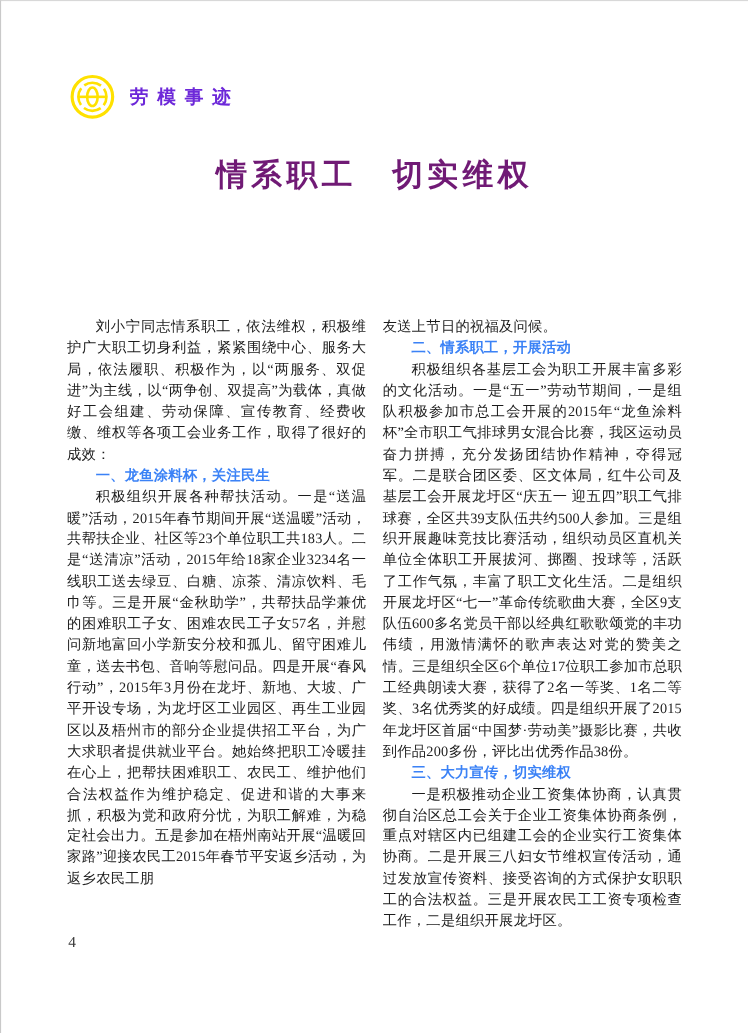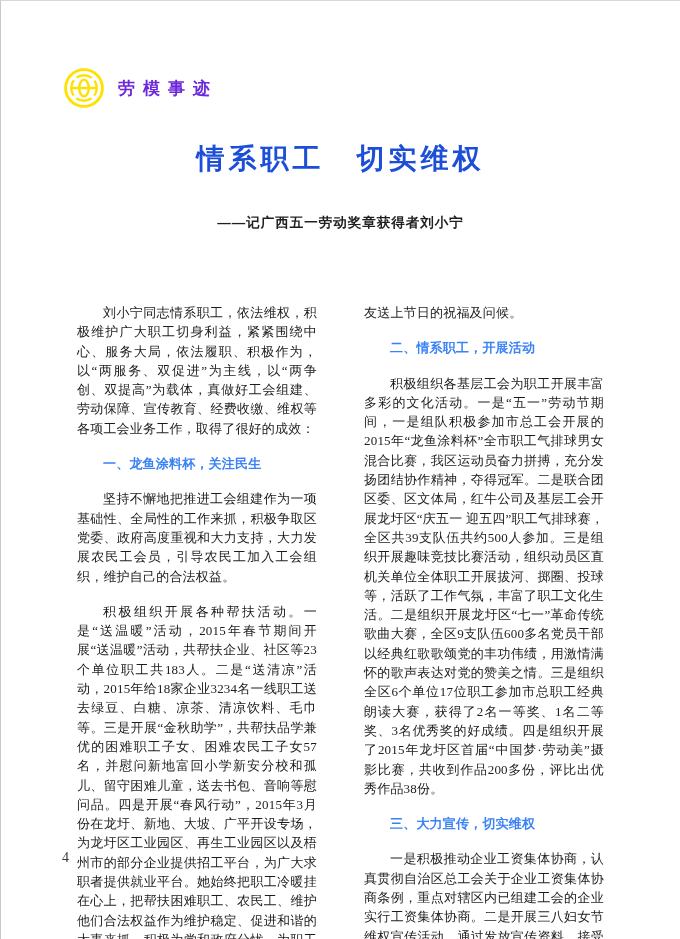--- a/index.html
+++ b/index.html
@@ -35,21 +35,21 @@
   .title {
     position: absolute;
     top: 139px;
     left: 0;
     width: 100%;
     text-align: center;
     font-family: "Liberation Sans", "DejaVu Sans", sans-serif;
     font-weight: bold;
     font-size: 28px;
     letter-spacing: 4px;
-    color: #1d4ed8;
+    color: #701a75;
   }
   .subtitle {
     position: absolute;
     top: 213px;
     left: 0;
     width: 100%;
     text-align: center;
     font-family: "Liberation Sans", "DejaVu Sans", sans-serif;
     font-weight: bold;
     font-size: 13.5px;
@@ -66,21 +66,21 @@
   }
   .column {
     width: 272px;
     text-align: justify;
     text-justify: inter-character;
     font-size: 13px;
     line-height: 19.3px;
     letter-spacing: 0.2px;
     color: #1c1c1c;
   }
-  .para { margin: 16px; text-indent: 2em; }
+  .para { margin: 0; text-indent: 2em; }
   .para-cont { text-indent: 0; }
   .para-heading {
     font-family: "Liberation Sans", "DejaVu Sans", sans-serif;
     font-weight: bold;
     color: #3b82f6;
   }
   .page-number {
     position: absolute;
     left: 61px;
     top: 849px;
@@ -99,33 +99,31 @@
       <circle cx="22" cy="22" r="19.3" fill="none" stroke="#ffe100" stroke-width="3"></circle>
       <circle cx="22" cy="22" r="13.4" fill="none" stroke="#ffe100" stroke-width="2.5" stroke-dasharray="17 4" stroke-dashoffset="8.5"></circle>
       <ellipse cx="22" cy="22" rx="5" ry="8.8" fill="none" stroke="#ffe100" stroke-width="2.5"></ellipse>
       <rect x="8.8" y="20.8" width="26.4" height="2.5" fill="#ffe100"></rect>
     </svg>
     <span class="header-label">劳模事迹</span>
   </div>
 
   <div class="title">情系职工　切实维权</div>
 
-  <div class="subtitle">——记广西五一劳动奖章获得者刘小宁</div>
 
   <div class="columns">
     <div class="column" id="left-column-content">
         <p class="para">刘小宁同志情系职工，依法维权，积极维护广大职工切身利益，紧紧围绕中心、服务大局，依法履职、积极作为，以“两服务、双促进”为主线，以“两争创、双提高”为载体，真做好工会组建、劳动保障、宣传教育、经费收缴、维权等各项工会业务工作，取得了很好的成效：</p>
         <p class="para para-heading">一、龙鱼涂料杯，关注民生</p>
-        <p class="para">坚持不懈地把推进工会组建作为一项基础性、全局性的工作来抓，积极争取区党委、政府高度重视和大力支持，大力发展农民工会员，引导农民工加入工会组织，维护自己的合法权益。</p>
         <p class="para">积极组织开展各种帮扶活动。一是“送温暖”活动，2015年春节期间开展“送温暖”活动，共帮扶企业、社区等23个单位职工共183人。二是“送清凉”活动，2015年给18家企业3234名一线职工送去绿豆、白糖、凉茶、清凉饮料、毛巾等。三是开展“金秋助学”，共帮扶品学兼优的困难职工子女、困难农民工子女57名，并慰问新地富回小学新安分校和孤儿、留守困难儿童，送去书包、音响等慰问品。四是开展“春风行动”，2015年3月份在龙圩、新地、大坡、广平开设专场，为龙圩区工业园区、再生工业园区以及梧州市的部分企业提供招工平台，为广大求职者提供就业平台。她始终把职工冷暖挂在心上，把帮扶困难职工、农民工、维护他们合法权益作为维护稳定、促进和谐的大事来抓，积极为党和政府分忧，为职工解难，为稳定社会出力。五是参加在梧州南站开展“温暖回家路”迎接农民工2015年春节平安返乡活动，为返乡农民工朋</p>
       </div>
     <div class="column" id="right-column-content">
         <p class="para para-cont">友送上节日的祝福及问候。</p>
         <p class="para para-heading">二、情系职工，开展活动</p>
         <p class="para">积极组织各基层工会为职工开展丰富多彩的文化活动。一是“五一”劳动节期间，一是组队积极参加市总工会开展的2015年“龙鱼涂料杯”全市职工气排球男女混合比赛，我区运动员奋力拼搏，充分发扬团结协作精神，夺得冠军。二是联合团区委、区文体局，红牛公司及基层工会开展龙圩区“庆五一 迎五四”职工气排球赛，全区共39支队伍共约500人参加。三是组织开展趣味竞技比赛活动，组织动员区直机关单位全体职工开展拔河、掷圈、投球等，活跃了工作气氛，丰富了职工文化生活。二是组织开展龙圩区“七一”革命传统歌曲大赛，全区9支队伍600多名党员干部以经典红歌歌颂党的丰功伟绩，用激情满怀的歌声表达对党的赞美之情。三是组织全区6个单位17位职工参加市总职工经典朗读大赛，获得了2名一等奖、1名二等奖、3名优秀奖的好成绩。四是组织开展了2015年龙圩区首届“中国梦·劳动美”摄影比赛，共收到作品200多份，评比出优秀作品38份。</p>
         <p class="para para-heading">三、大力宣传，切实维权</p>
-        <p class="para">一是积极推动企业工资集体协商，认真贯彻自治区总工会关于企业工资集体协商条例，重点对辖区内已组建工会的企业实行工资集体协商。二是开展三八妇女节维权宣传活动，通过发放宣传资料、接受咨询的方式保护女职职工的合法权益。三是开展农民工工资专项检查工作，维护农民工的合法权益。</p>
+        <p class="para">一是积极推动企业工资集体协商，认真贯彻自治区总工会关于企业工资集体协商条例，重点对辖区内已组建工会的企业实行工资集体协商。二是开展三八妇女节维权宣传活动，通过发放宣传资料、接受咨询的方式保护女职职工的合法权益。三是开展农民工工资专项检查工作，二是组织开展龙圩区。</p>
       </div>
   </div>
 
   <div class="page-number">4</div>
 
 </div>
 
 </body></html>

